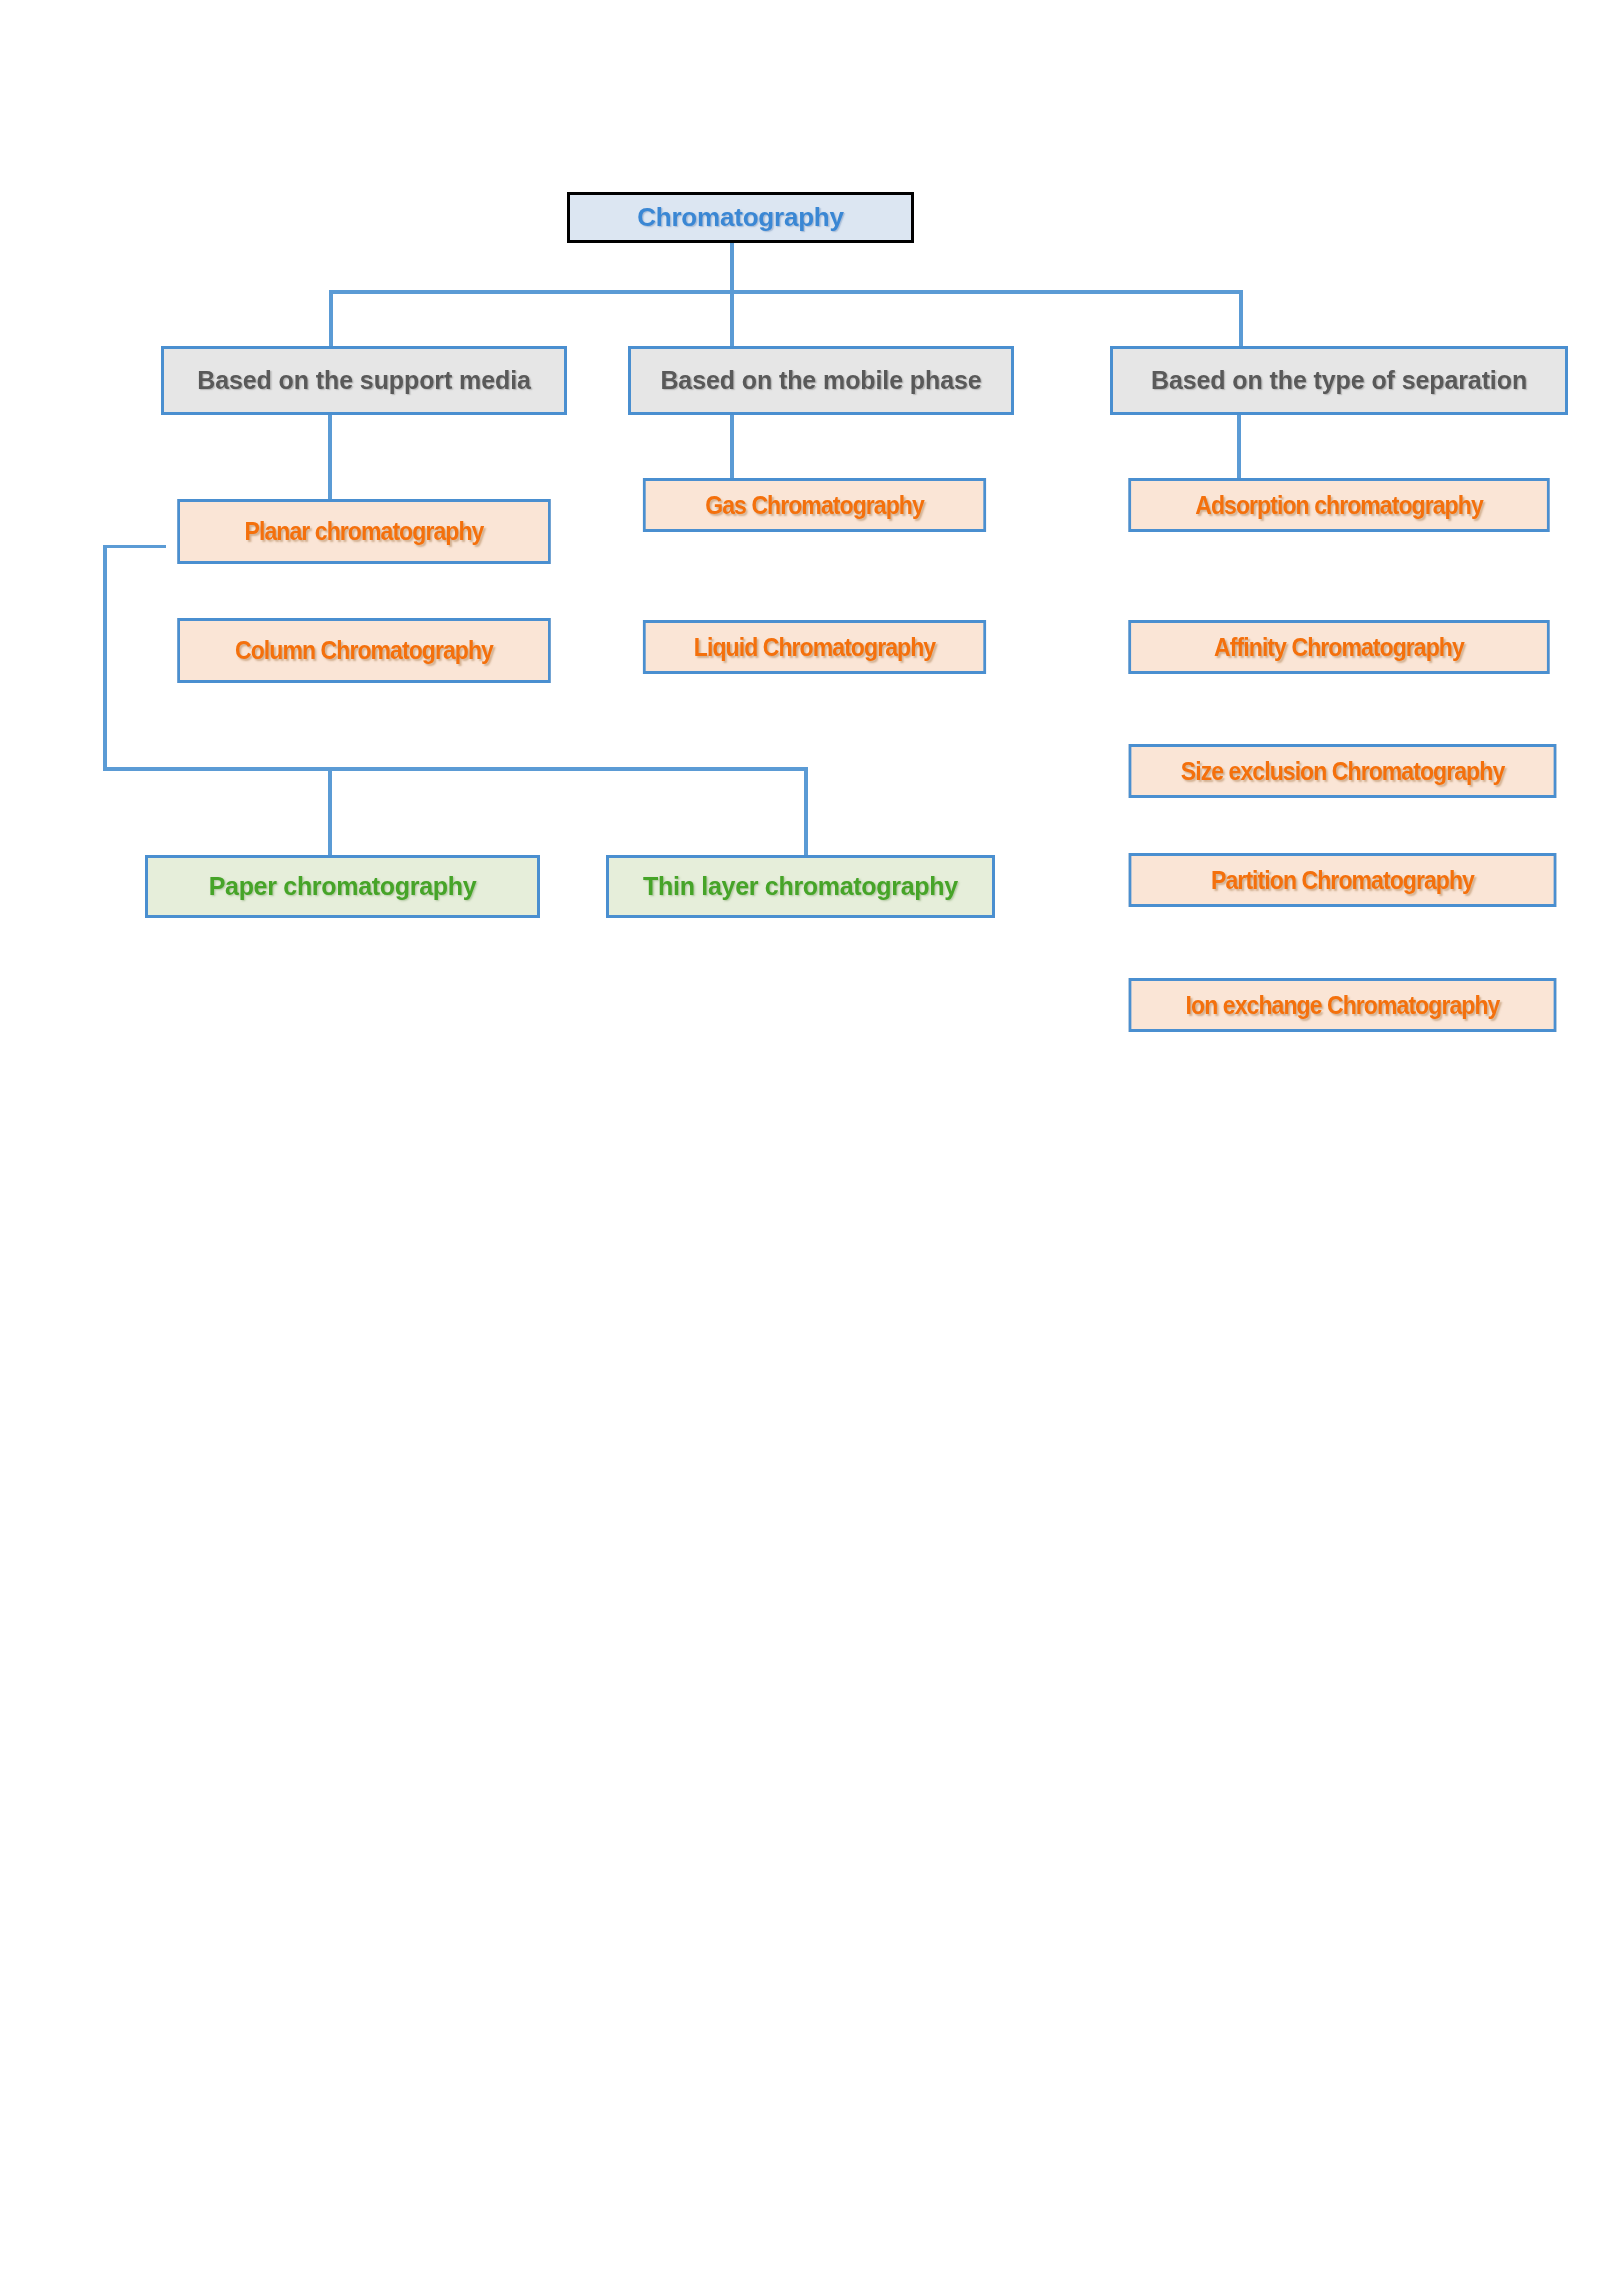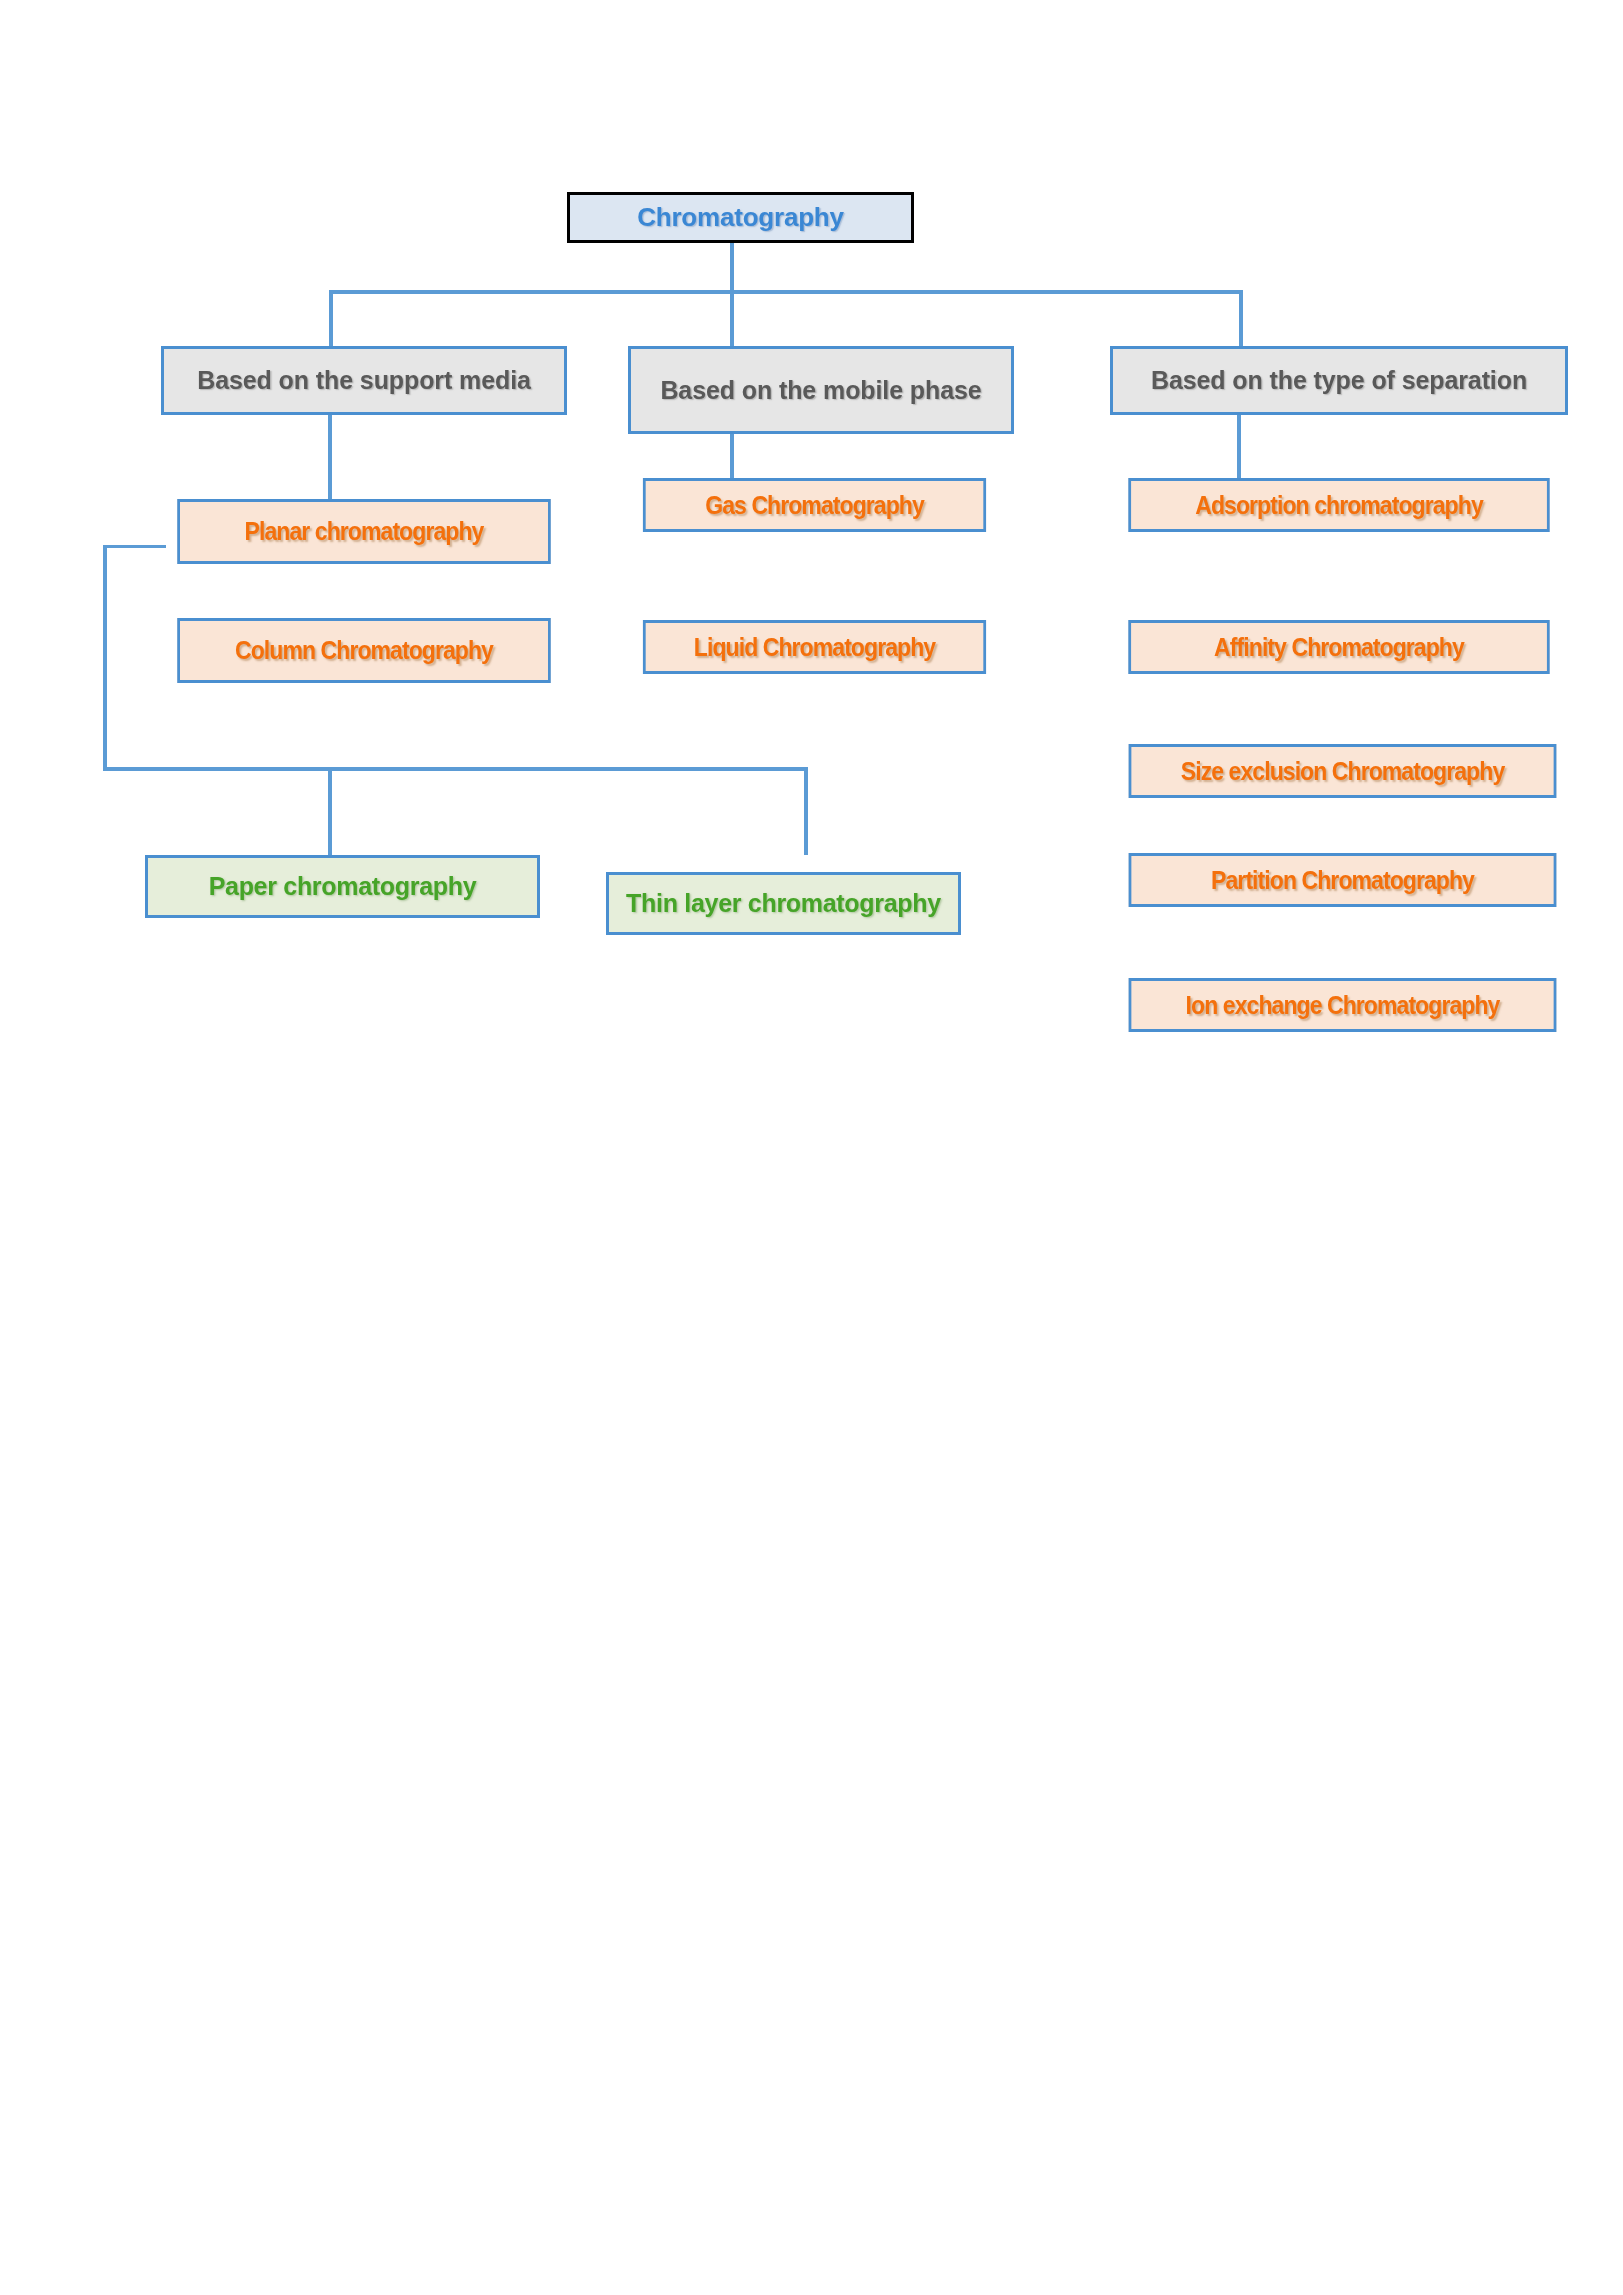--- a/index.html
+++ b/index.html
@@ -120,21 +120,21 @@
 
   <div class="conn" style="left:804px; top:767px; width:3.9px; height:88px;"></div>
 
   <div class="node node--cat" style="left:161px; top:346px; width:406px; height:69px;">
     <span>Based on the support media</span>
   </div>
 
   <div class="node node--root" style="left:567px; top:192px; width:347px; height:51px;">
     <span>Chromatography</span>
   </div>
-  <div class="node node--cat" style="left:628px; top:346px; width:386px; height:88px;">
+  <div class="node node--cat" style="left:628px; top:346px; width:386px; height:69px;">
     <span>Based on the mobile phase</span>
   </div>
   <div class="node node--cat" style="left:1110px; top:346px; width:458px; height:69px;">
     <span>Based on the type of separation</span>
   </div>
 
   <div class="node node--orange" style="left:161px; top:499px; width:406px; height:65px;">
     <span>Planar chromatography</span>
   </div>
   <div class="node node--orange" style="left:161px; top:618px; width:406px; height:65px;">
@@ -160,18 +160,18 @@
   <div class="node node--orange" style="left:1110px; top:853px; width:465px; height:54px;">
     <span>Partition Chromatography</span>
   </div>
   <div class="node node--orange" style="left:1110px; top:978px; width:465px; height:54px;">
     <span>Ion exchange Chromatography</span>
   </div>
 
   <div class="node node--green" style="left:145px; top:855px; width:395px; height:63px;">
     <span>Paper chromatography</span>
   </div>
-  <div class="node node--green" style="left:606px; top:855px; width:355px; height:63px;margin-top:17px;">
+  <div class="node node--green" style="left:606px; top:855px; width:389px; height:63px;">
     <span>Thin layer chromatography</span>
   </div>
 
 </div>
 
 
 </body></html>

